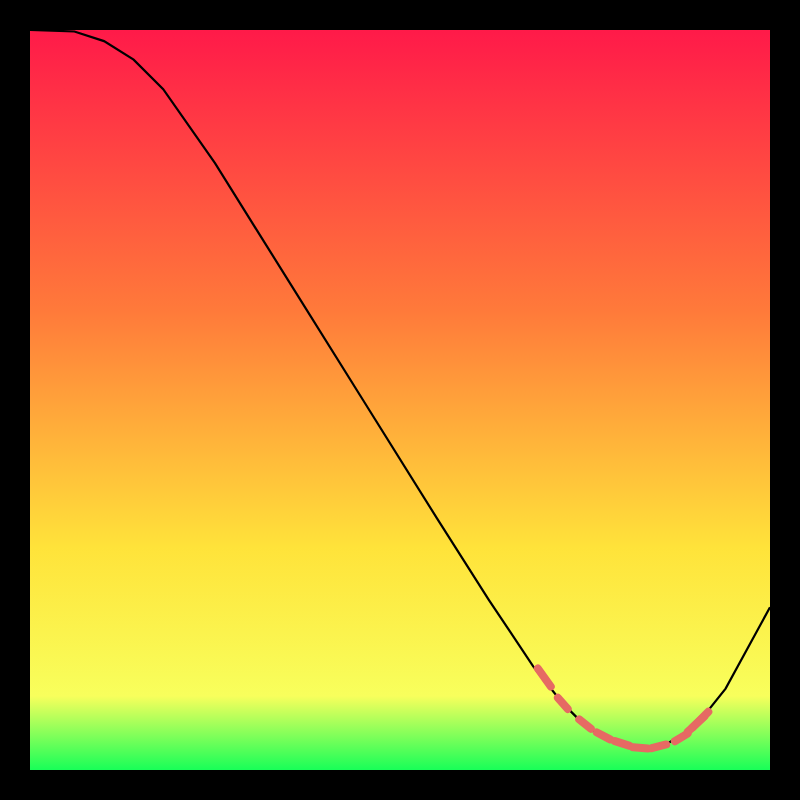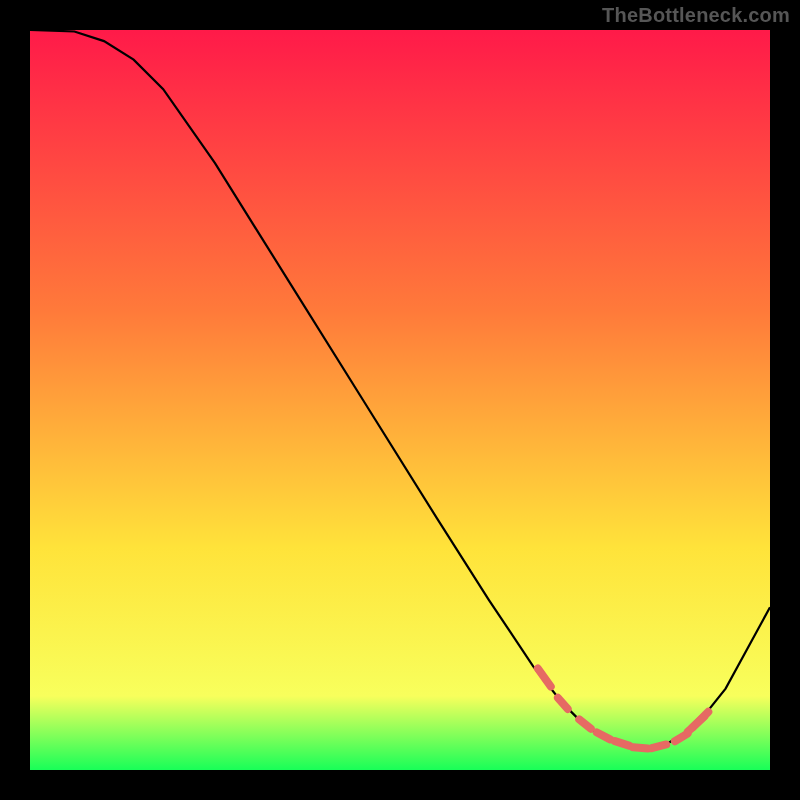--- a/index.html
+++ b/index.html
@@ -33,21 +33,20 @@
     font-size: 20px;
     font-weight: 600;
     color: #565656;
     letter-spacing: 0.2px;
   }
 </style>
 </head>
 <body>
 
 <div class="frame">
-  <div class="attribution">TheBottleneck.com</div>
   <svg class="plot" viewBox="0 0 740 740" width="740" height="740" preserveAspectRatio="none">
     <defs>
       <linearGradient id="bg" x1="0" y1="0" x2="0" y2="1">
         <stop id="g0" offset="0%" stop-color="#ff1a49"></stop>
         <stop id="g1" offset="38%" stop-color="#ff7a3a"></stop>
         <stop id="g2" offset="70%" stop-color="#ffe33a"></stop>
         <stop id="g3" offset="90%" stop-color="#f8ff5c"></stop>
         <stop id="g4" offset="100%" stop-color="#18ff58"></stop>
       </linearGradient>
     </defs>

